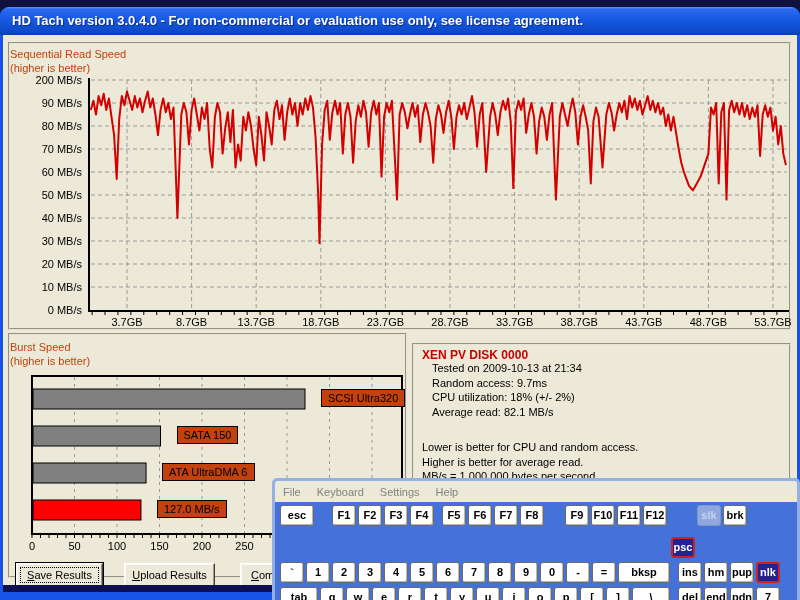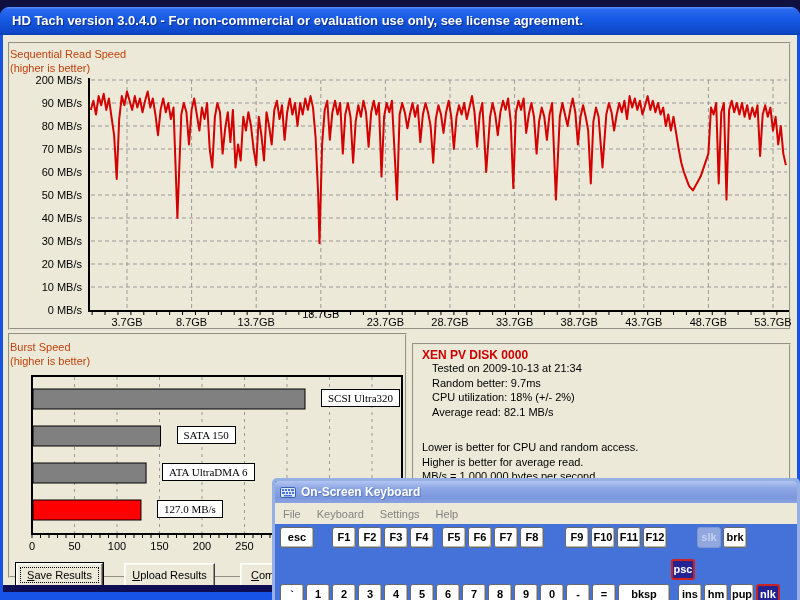--- a/index.html
+++ b/index.html
@@ -23,22 +23,22 @@
   .chart-title{position:absolute;left:0;right:0;text-align:left;color:#c2410c;font-size:11px;}
   .seq-title{top:4px;} .seq-sub{top:18px;}
   .burst-title{top:6px;} .burst-sub{top:20px;}
 
   .chart-svg{position:absolute;left:0;top:0;}
   .tick-label{position:absolute;font-size:11px;color:#000;}
   .ylab{width:62px;text-align:right;}
   .xlab{width:50px;text-align:center;}
   .blab{width:34px;text-align:center;}
 
-  .bar-tag{position:absolute;background:#ffffff;border:1px solid #000;font-size:11px;
-           padding:2px 6px;white-space:nowrap;color:#000;font-family:Liberation Serif, serif;}
+  .bar-tag{position:absolute;background:#c2410c;border:1px solid #000;font-size:11px;
+           padding:2px 6px;white-space:nowrap;color:#000;}
 
   .info-title{position:absolute;left:8px;top:3px;color:#cc0000;font-weight:bold;font-size:12px;}
   .info-line{position:absolute;left:18px;font-size:11px;color:#000;white-space:nowrap;}
   .note-line{position:absolute;left:8px;font-size:11px;color:#000;white-space:nowrap;}
 
   .btn{position:absolute;height:24px;background:#ece9d8;font-size:11px;color:#000;text-align:center;
        line-height:22px;box-sizing:border-box;
        border-top:1px solid #fff;border-left:1px solid #fff;border-right:1px solid #404040;border-bottom:1px solid #404040;
        box-shadow:inset -1px -1px 0 #9a968a,inset 1px 1px 0 #f8f7f1;}
   .btn .ak{text-decoration:underline;}
@@ -165,21 +165,21 @@
             <div class="tick-label ylab" style="left: 10px; top: 168px;">40 MB/s</div>
             <div class="tick-label ylab" style="left: 10px; top: 145px;">50 MB/s</div>
             <div class="tick-label ylab" style="left: 10px; top: 122px;">60 MB/s</div>
             <div class="tick-label ylab" style="left: 10px; top: 99px;">70 MB/s</div>
             <div class="tick-label ylab" style="left: 10px; top: 76px;">80 MB/s</div>
             <div class="tick-label ylab" style="left: 10px; top: 53px;">90 MB/s</div>
             <div class="tick-label ylab" style="left: 10px; top: 30px;">200 MB/s</div>
             <div class="tick-label xlab" style="left: 92px; top: 272px;">3.7GB</div>
             <div class="tick-label xlab" style="left: 156.6px; top: 272px;">8.7GB</div>
             <div class="tick-label xlab" style="left: 221.2px; top: 272px;">13.7GB</div>
-            <div class="tick-label xlab" style="left: 285.8px; top: 264px;">18.7GB</div>
+            <div class="tick-label xlab" style="left: 285.8px; top: 272px;">18.7GB</div>
             <div class="tick-label xlab" style="left: 350.4px; top: 272px;">23.7GB</div>
             <div class="tick-label xlab" style="left: 415px; top: 272px;">28.7GB</div>
             <div class="tick-label xlab" style="left: 479.6px; top: 272px;">33.7GB</div>
             <div class="tick-label xlab" style="left: 544.2px; top: 272px;">38.7GB</div>
             <div class="tick-label xlab" style="left: 608.8px; top: 272px;">43.7GB</div>
             <div class="tick-label xlab" style="left: 673.4px; top: 272px;">48.7GB</div>
             <div class="tick-label xlab" style="left: 738px; top: 272px;">53.7GB</div>
           </div>
       </div>
 
@@ -256,21 +256,21 @@
             <div class="tick-label blab" style="left: 132.5px; top: 205px;">150</div>
             <div class="tick-label blab" style="left: 175px; top: 205px;">200</div>
             <div class="tick-label blab" style="left: 217.5px; top: 205px;">250</div>
           </div>
       </div>
 
       <div class="panel info-panel">
         <div class="info-title">XEN PV DISK 0000</div>
         <div id="info-lines">
             <div class="info-line" style="top: 17px;">Tested on 2009-10-13 at 21:34</div>
-            <div class="info-line" style="top: 31.5px;">Random better: 9.7ms</div>
+            <div class="info-line" style="top: 31.5px;">Random access: 9.7ms</div>
             <div class="info-line" style="top: 46px;">CPU utilization: 18% (+/- 2%)</div>
             <div class="info-line" style="top: 60.5px;">Average read: 82.1 MB/s</div>
             <div class="note-line" style="top: 96px;">Lower is better for CPU and random access.</div>
             <div class="note-line" style="top: 110.5px;">Higher is better for average read.</div>
             <div class="note-line" style="top: 125px;">MB/s = 1,000,000 bytes per second.</div>
             <div class="note-line" style="top: 139.5px;">GB = 1,000,000,000 bytes.</div>
           </div>
       </div>
 
       <div class="btn" style="left:121px;top:528px;width:91px;">
@@ -281,35 +281,20 @@
       </div>
       <div class="btn" style="left:237px;top:528px;width:91px;text-align:left;padding-left:10px;">
         <span></span><span class="ak">C</span><span>ompa</span>
       </div>
     </div>
     <div class="frame-dark"></div>
     <div class="frame-blue"></div>
   </div>
 
   <div class="osk">
-    <div class="osk-titlebar">
-      <svg width="16" height="13">
-        <rect x="0.5" y="1.5" width="15" height="10" rx="1.5" fill="#dce9ff" stroke="#3a62b0"></rect>
-        <rect x="2" y="3" width="2" height="2" fill="#4472d8"></rect>
-          <rect x="5" y="3" width="2" height="2" fill="#4472d8"></rect>
-        <rect x="8" y="3" width="2" height="2" fill="#4472d8"></rect>
-          <rect x="11" y="3" width="3" height="2" fill="#4472d8"></rect>
-        <rect x="2" y="6" width="3" height="2" fill="#4472d8"></rect>
-          <rect x="6" y="6" width="2" height="2" fill="#4472d8"></rect>
-        <rect x="9" y="6" width="2" height="2" fill="#4472d8"></rect>
-          <rect x="12" y="6" width="2" height="2" fill="#4472d8"></rect>
-        <rect x="4" y="9" width="8" height="1.5" fill="#4472d8"></rect>
-      </svg>
-      <span class="ttxt">On-Screen Keyboard</span>
-    </div>
     <div class="osk-menubar" id="osk-menu">
         <div class="menu-item">File</div>
         <div class="menu-item">Keyboard</div>
         <div class="menu-item">Settings</div>
         <div class="menu-item">Help</div>
       </div>
     <div class="osk-keys" id="osk-keys">
         <div class="krow">
           <div class="key" style="width: 34px;">esc</div>
           <div class="key" style="margin-left: 18px;">F1</div>

